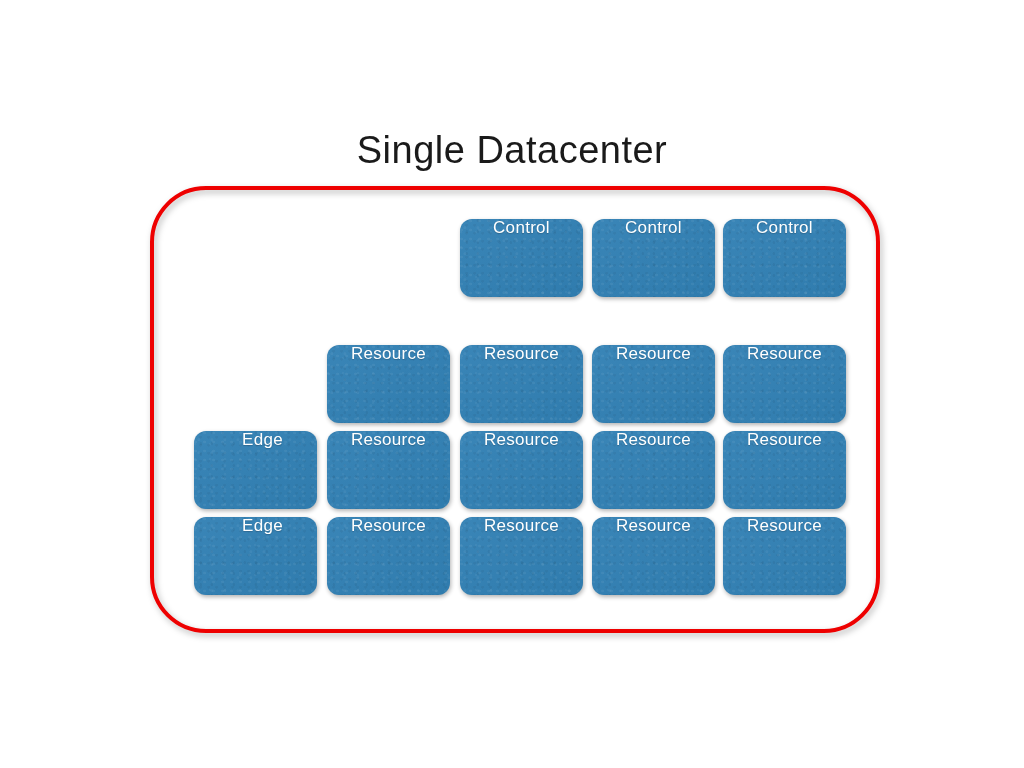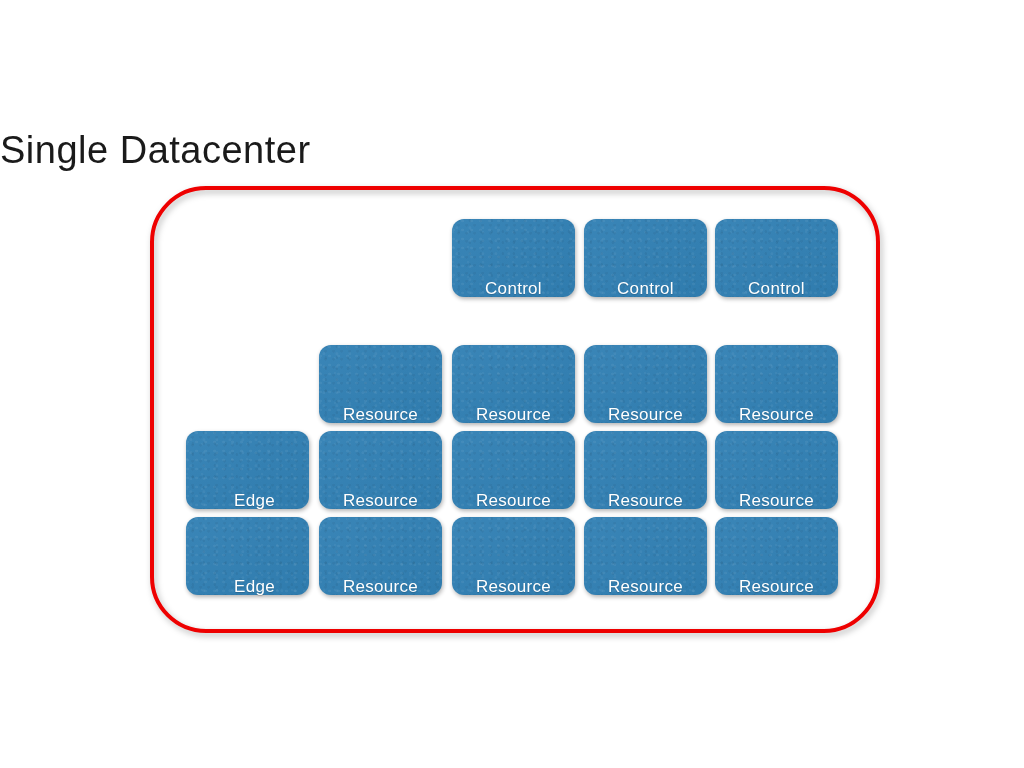--- a/index.html
+++ b/index.html
@@ -22,21 +22,21 @@
     inset: 0;
     background: #ffffff;
   }
 
   
   #slide-title {
     position: absolute;
     left: 0;
     top: 130px;
     width: 1024px;
-    text-align: left;
+    text-align: center;
     font-size: 38px;
     font-weight: 300;
     letter-spacing: 0.5px;
     color: #1a1a1a;
     line-height: 1.1;
     white-space: nowrap;
   }
 
   
   #dc-boundary {
@@ -82,23 +82,24 @@
     background-image:
       radial-gradient(circle at 18% 22%, rgba(255,255,255,0.055) 0 1.2px, transparent 1.6px),
       radial-gradient(circle at 62% 14%, rgba(0,0,0,0.05) 0 1.1px, transparent 1.5px),
       radial-gradient(circle at 38% 68%, rgba(255,255,255,0.05) 0 1.3px, transparent 1.7px),
       radial-gradient(circle at 82% 78%, rgba(0,0,0,0.045) 0 1.2px, transparent 1.6px),
       radial-gradient(circle at 8% 88%, rgba(255,255,255,0.04) 0 1px, transparent 1.4px),
       linear-gradient(150deg, rgba(255,255,255,0.045) 0%, rgba(0,0,0,0.035) 100%);
     background-size: 9px 9px, 11px 11px, 13px 13px, 8px 8px, 15px 15px, 100% 100%;
     box-shadow: 1px 2px 4px rgba(0,0,0,0.30);
     display: flex;
-    align-items: flex-end;
+    align-items: flex-start;
     justify-content: center;
     box-sizing: border-box;
+    margin-left: 8px;
   }
 
   
   .col-1 { left: 0px; padding-left: 14px; }
   .col-2 { left: 133px; }
   .col-3 { left: 266px; }
   .col-4 { left: 398px; }
   .col-5 { left: 529px; }
 
   .node-label {

